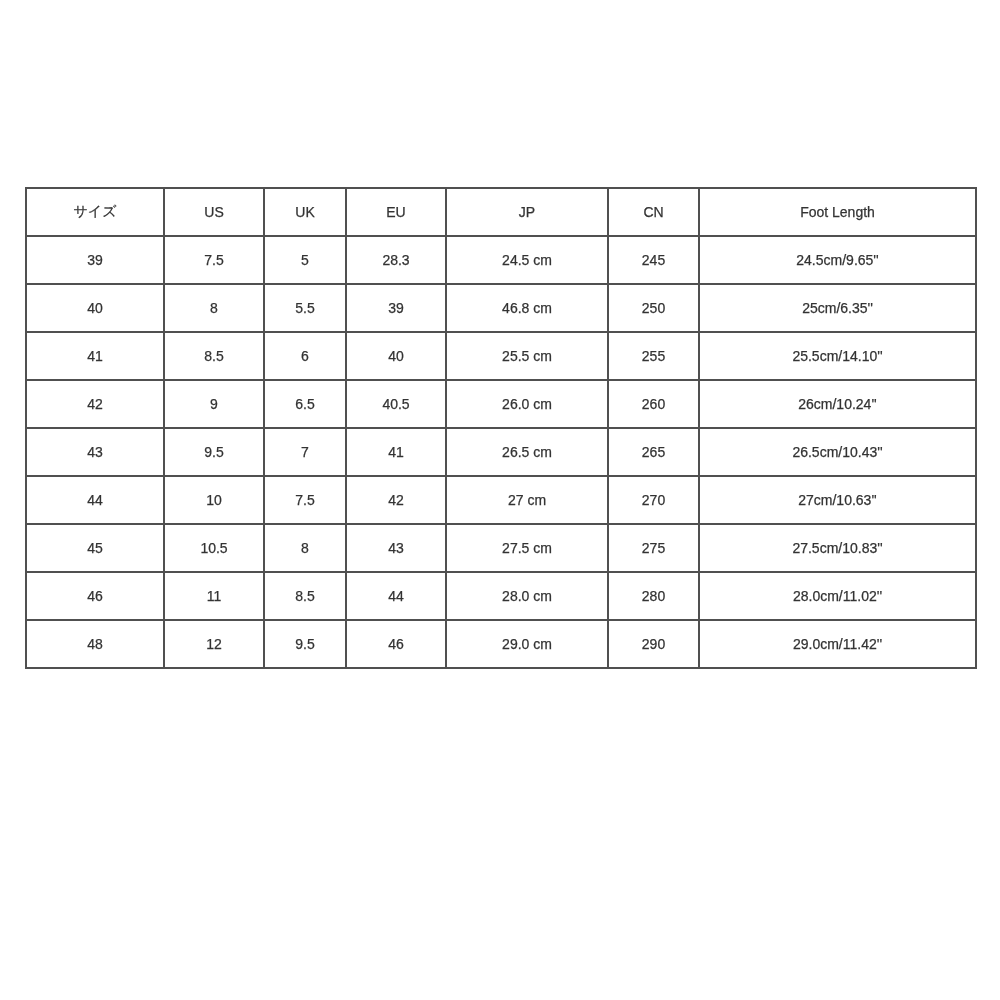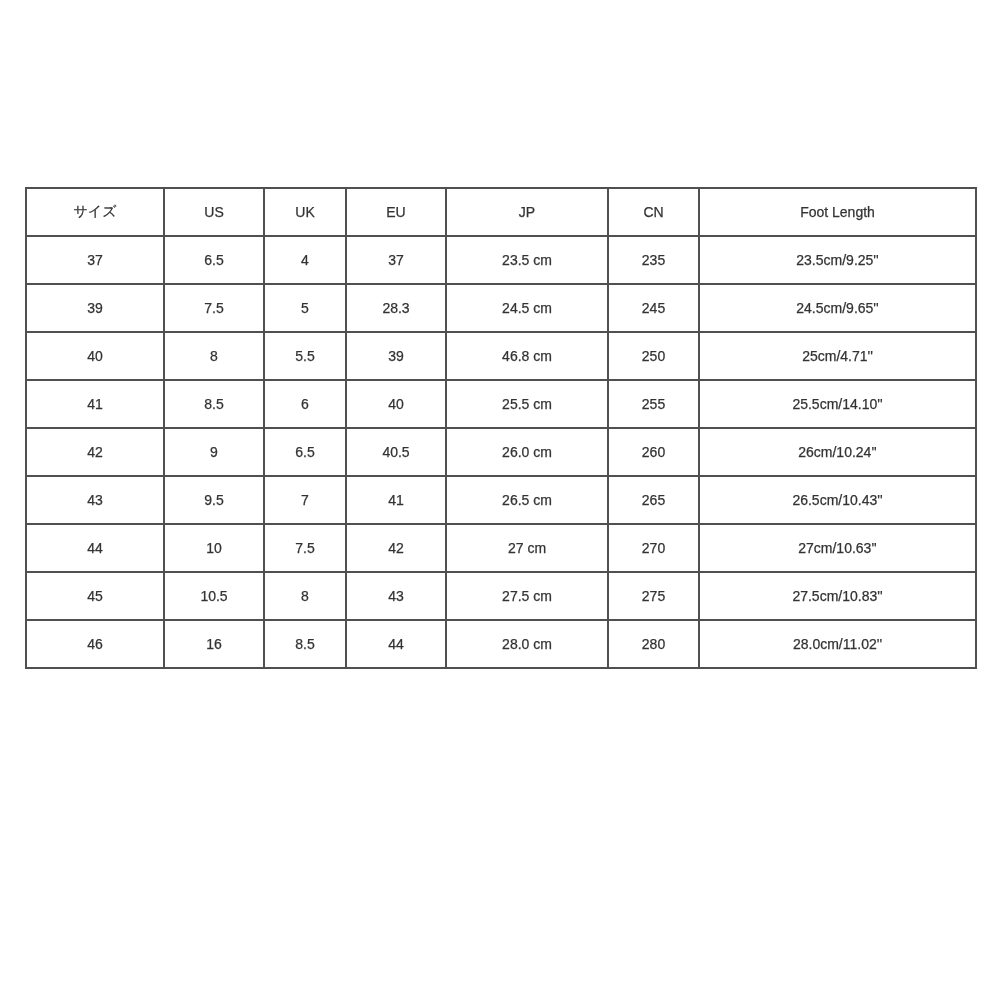--- a/index.html
+++ b/index.html
@@ -55,46 +55,37 @@
       <th>サイズ</th>
       <th>US</th>
       <th>UK</th>
       <th>EU</th>
       <th>JP</th>
       <th>CN</th>
       <th>Foot Length</th>
     </tr>
   </thead>
   <tbody id="table-body">
-  <tr>
-        <td>37</td>
-        <td>6.5</td>
-        <td>4</td>
-        <td>37</td>
-        <td>23.5 cm</td>
-        <td>235</td>
-        <td>23.5cm/9.25''</td>
-      </tr>
       <tr>
         <td>39</td>
         <td>7.5</td>
         <td>5</td>
         <td>28.3</td>
         <td>24.5 cm</td>
         <td>245</td>
         <td>24.5cm/9.65''</td>
       </tr>
       <tr>
         <td>40</td>
         <td>8</td>
         <td>5.5</td>
         <td>39</td>
         <td>46.8 cm</td>
         <td>250</td>
-        <td>25cm/4.71''</td>
+        <td>25cm/6.35''</td>
       </tr>
       <tr>
         <td>41</td>
         <td>8.5</td>
         <td>6</td>
         <td>40</td>
         <td>25.5 cm</td>
         <td>255</td>
         <td>25.5cm/14.10''</td>
       </tr>
@@ -129,21 +120,30 @@
         <td>45</td>
         <td>10.5</td>
         <td>8</td>
         <td>43</td>
         <td>27.5 cm</td>
         <td>275</td>
         <td>27.5cm/10.83''</td>
       </tr>
       <tr>
         <td>46</td>
-        <td>16</td>
+        <td>11</td>
         <td>8.5</td>
         <td>44</td>
         <td>28.0 cm</td>
         <td>280</td>
         <td>28.0cm/11.02''</td>
       </tr>
+      <tr>
+        <td>48</td>
+        <td>12</td>
+        <td>9.5</td>
+        <td>46</td>
+        <td>29.0 cm</td>
+        <td>290</td>
+        <td>29.0cm/11.42''</td>
+      </tr>
     </tbody>
 </table>
 
 </body></html>

